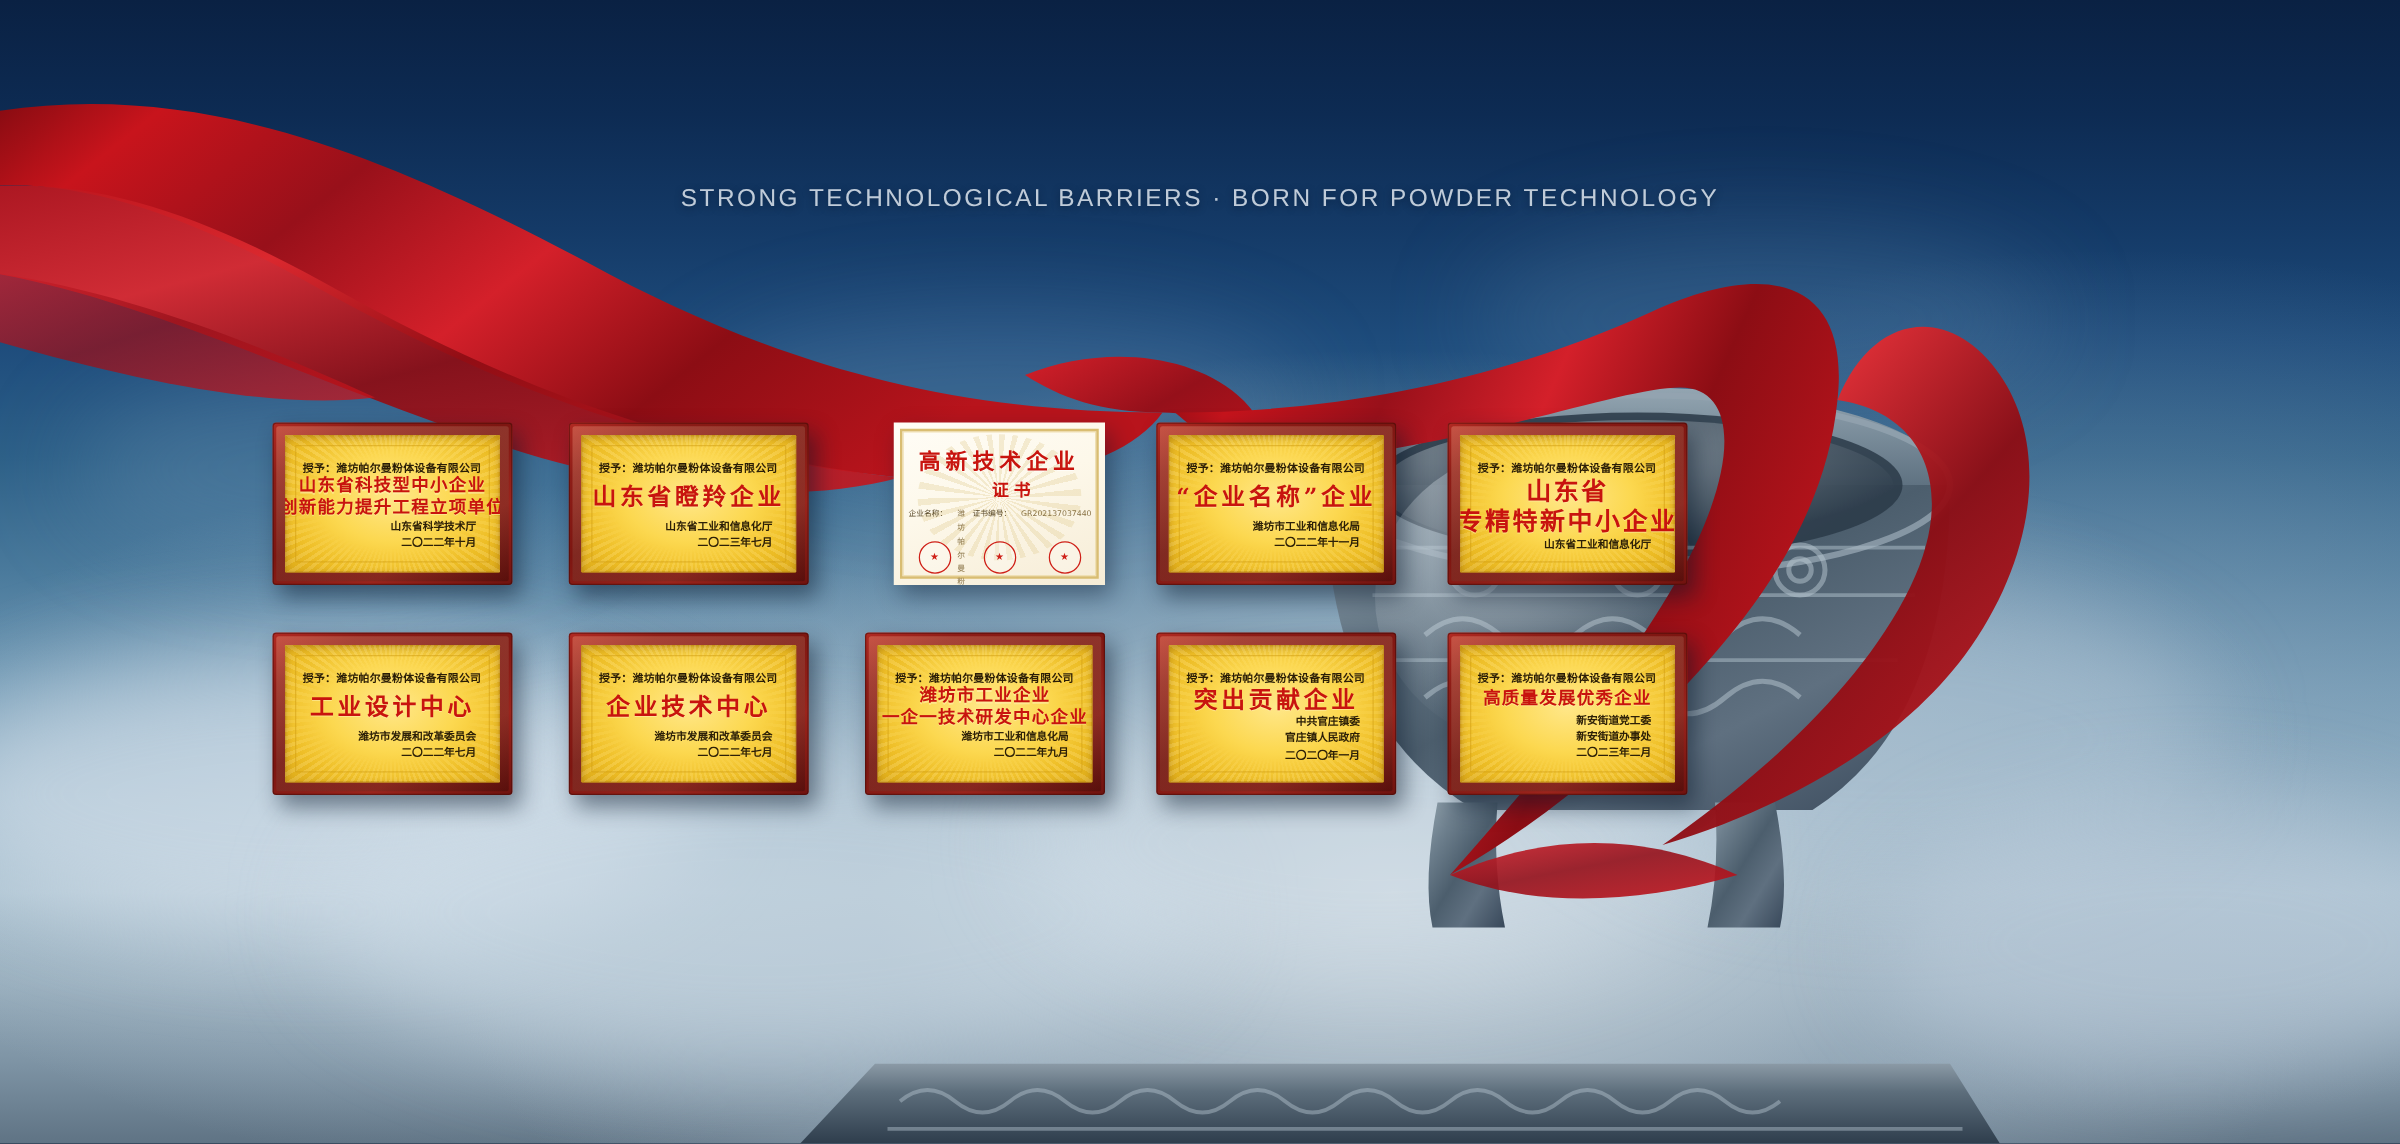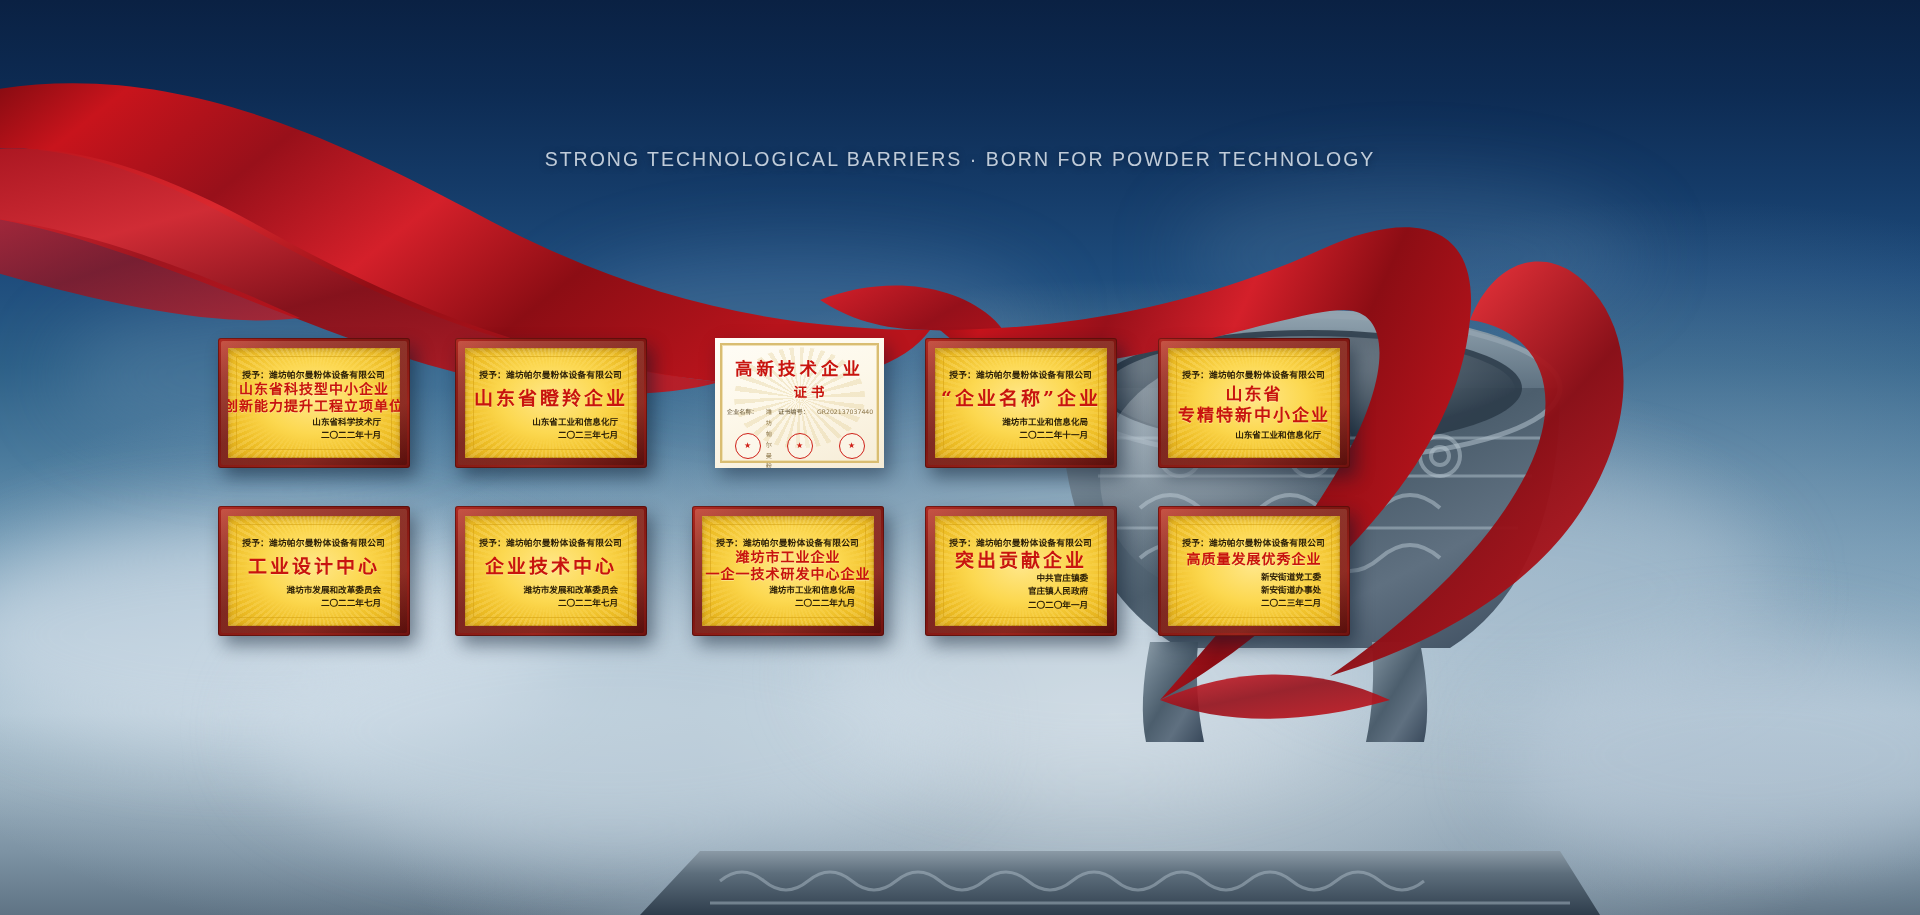--- a/index.html
+++ b/index.html
@@ -94,21 +94,21 @@
     position:relative; z-index:2; flex:1;
     display:flex; flex-direction:column; align-items:center; justify-content:center;
     width:100%;
   }
   .p-main .ln {
     color:#c8140e; font-weight:700; white-space:nowrap; line-height:1.22;
     letter-spacing:2px;
     font-family:"DejaVu Serif","Liberation Serif",serif;
     text-shadow:0 1px 0 rgba(255,240,180,.55);
   }
-  .s1 .ln { font-size:17px; }
+  .s1 .ln { font-size:20px; }
   .s2 .ln { font-size:14px; letter-spacing:1px; }
   .s3 .ln { font-size:19px; letter-spacing:3px; }
 
   .p-foot {
     position:relative; z-index:2; margin-bottom:9%;
     text-align:right; width:100%; padding-right:11%;
     font-size:8.6px; color:#2d2007; line-height:1.55; white-space:nowrap;
     font-family:"DejaVu Sans","Liberation Sans",sans-serif; font-weight:700;
   }
 

